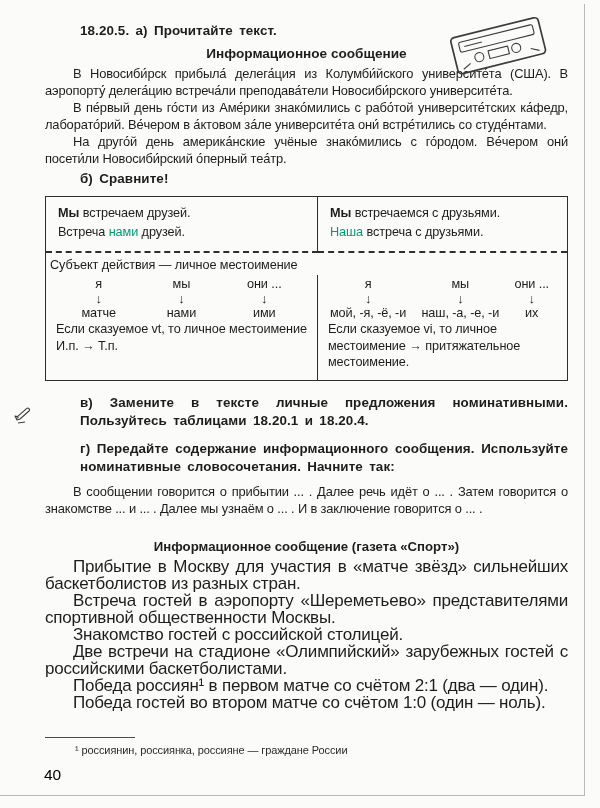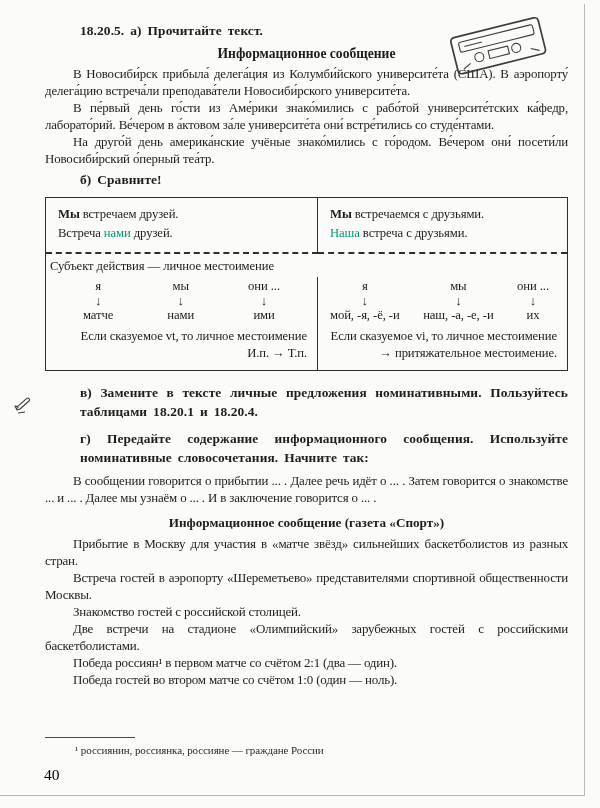--- a/index.html
+++ b/index.html
@@ -1,19 +1,19 @@
 <!DOCTYPE html>
 <html lang="ru"><head>
 <meta charset="utf-8">
 <style>
   * { margin:0; padding:0; box-sizing:border-box; }
   html,body { background:#ffffff; }
   .page {
     width:600px; height:808px; background:#fbfbf9; position:relative; overflow:hidden;
-    font-family:Liberation Serif, serif; color:#1d1d1d;
+    font-family:Liberation Sans, sans-serif; color:#1d1d1d;
   }
   .edge-right { position:absolute; top:4px; left:584px; width:1px; height:792px; background:#b9b9b6; }
   .edge-bottom { position:absolute; top:795px; left:0; width:585px; height:1px; background:#b9b9b6; }
 
   .content { position:absolute; left:45px; top:22px; width:523px; }
 
   .ex-heading {
     font-weight:bold; font-size:13.4px; line-height:18.5px;
     margin-left:35px; word-spacing:2.5px; letter-spacing:.1px; text-align:justify;
   }
@@ -37,31 +37,31 @@
   .hdr .cell { text-align:center; padding:5px 4px 6px; border-bottom:1px solid #2e2e2e; }
   .ex .cell { padding:7px 12px 9px; line-height:19px; border-bottom:2px dashed #2e2e2e; }
   .b { font-weight:bold; }
   .accent { color:#009b77; }
   .span-row { padding:5px 4px 3px; }
   .pron .cell { padding:2px 10px 9px; }
   .cols { display:flex; justify-content:space-around; }
   .cols-r { display:flex; justify-content:space-between; padding:0 8px 0 2px; }
   .col { text-align:center; line-height:15px; }
   .col .arrow { font-size:13px; display:block; line-height:14px; }
-  .rule-note { margin-top:5px; line-height:16.5px; text-align:right; }
+  .rule-note { line-height:16.5px; text-align:left; }
 
   
   .task { position:relative; margin-top:13px; }
   .task-g { margin-top:9px; }
   .pencil { position:absolute; left:-33px; top:13px; width:22px; height:18px; }
   .starter { margin-top:6px; }
   .ex2 { margin-top:10px; }
-  .title2 { margin-top:8px; font-size:13.2px; }
+  .title2 { margin-top:22px; font-size:13.2px; }
   .sport { margin-top:4px; }
-  .sport .body-p { font-size:13px; line-height:17px; letter-spacing:-0.2px; }
+  .sport .body-p { font-size:17px; line-height:17px; letter-spacing:-0.2px; }
 
   .footnote-rule { position:absolute; left:45px; top:737px; width:90px; height:1px; background:#4a4a4a; }
   .footnote { position:absolute; left:75px; top:744px; font-size:11px; letter-spacing:-0.1px; color:#2a2a2a; }
   .page-num { position:absolute; left:44px; top:766px; font-size:15.5px; color:#000000; }
 
   svg .ln { fill:none; stroke:#3c3c3c; stroke-width:1.7; stroke-linejoin:round; }
   svg .ln-thin { fill:none; stroke:#3c3c3c; stroke-width:1.1; stroke-linejoin:round; }
 </style>
 </head>
 <body>

